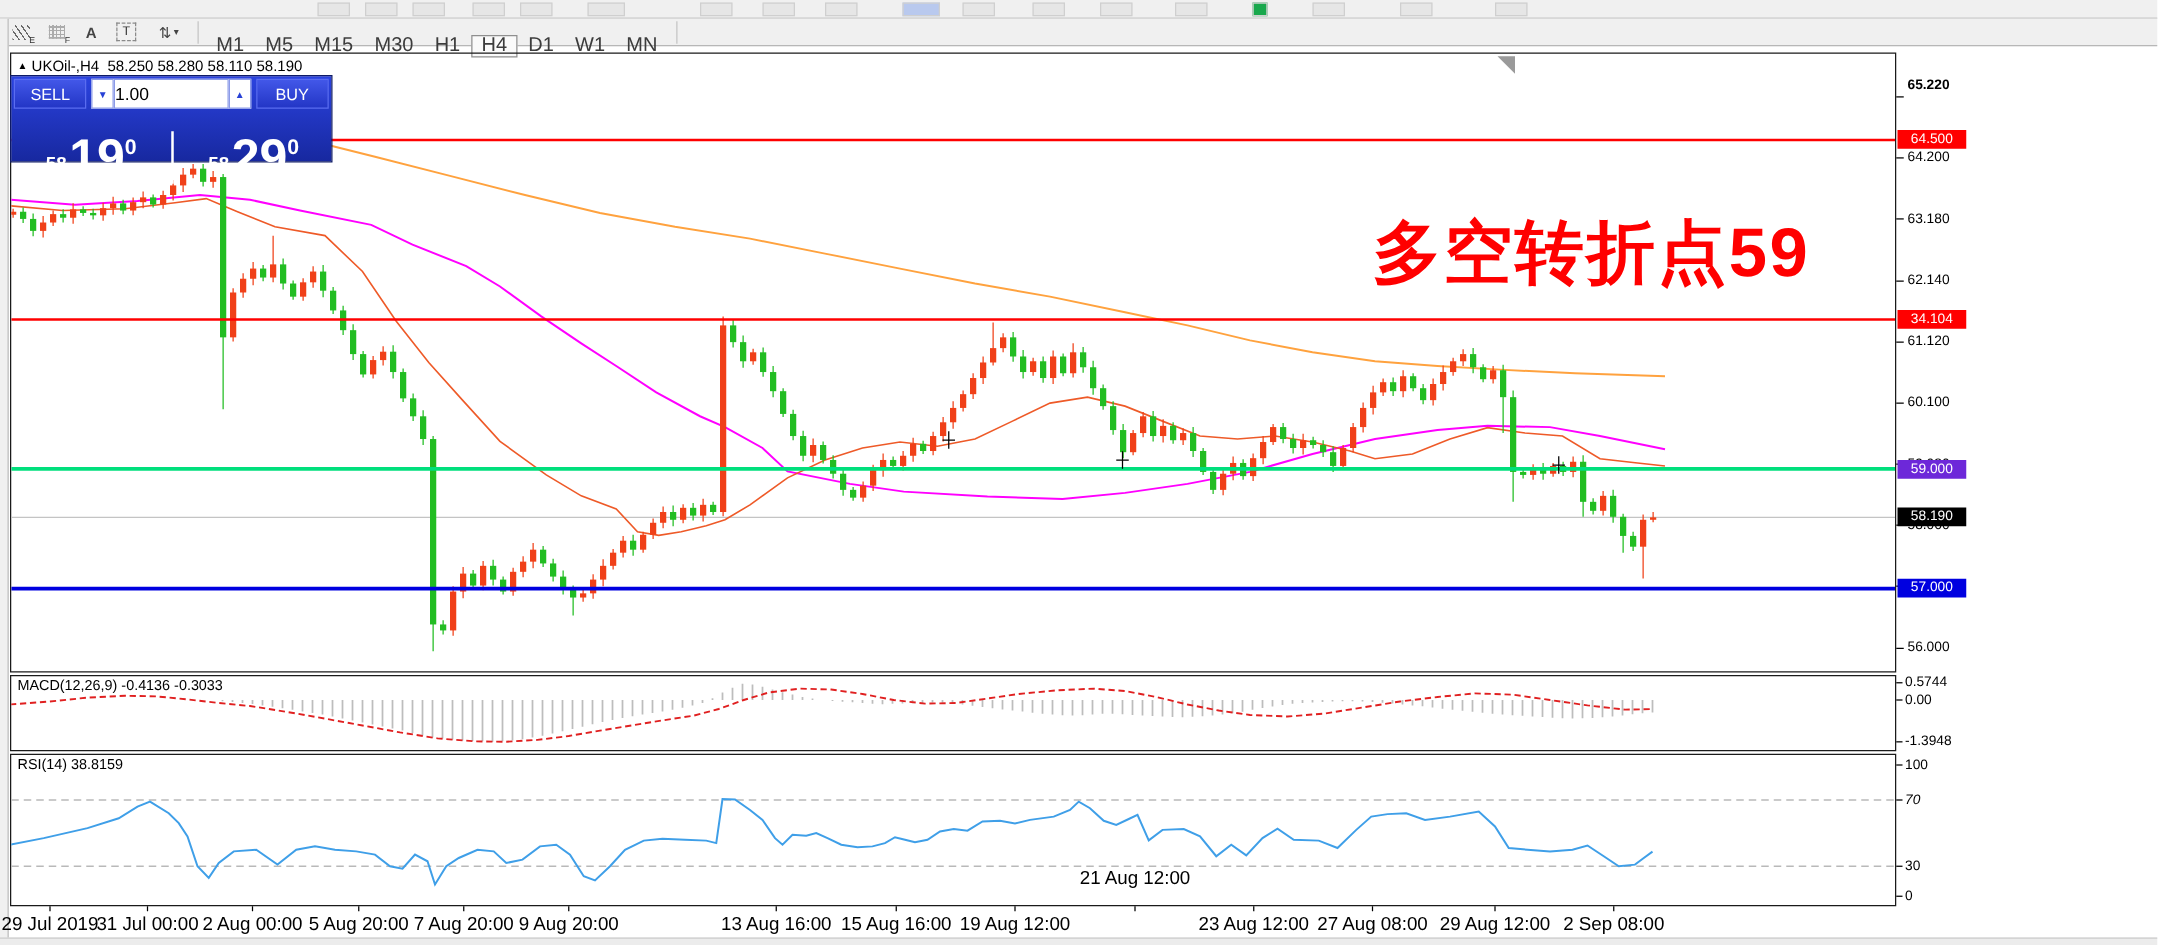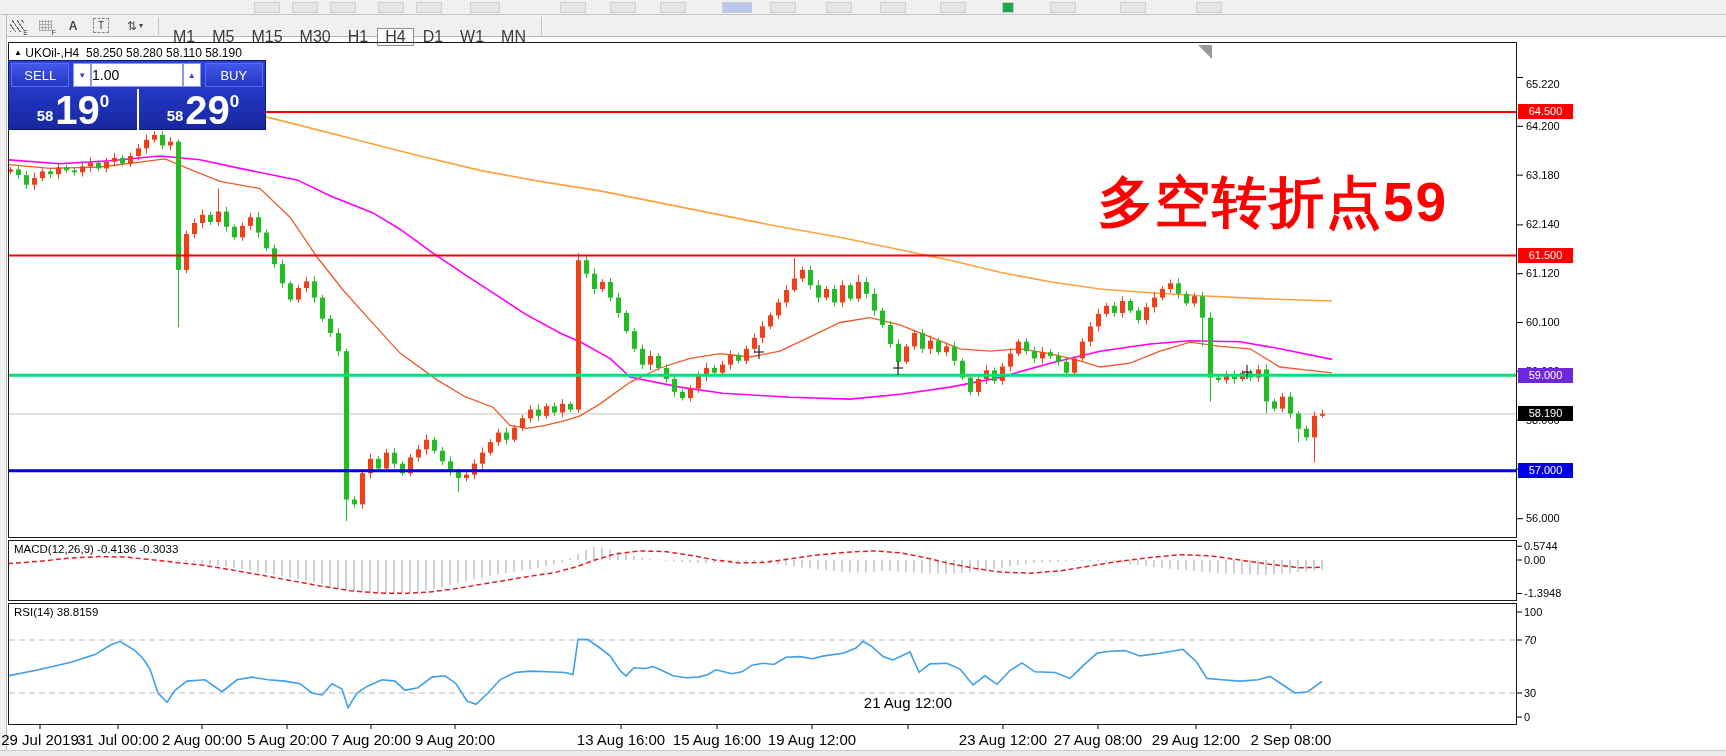--- a/index.html
+++ b/index.html
@@ -52,21 +52,21 @@
   #tp-row1 { position:absolute; left:2px; top:2px; width:252px; height:24px; display:flex; }
   .tp-btn { background:linear-gradient(#4257e8,#2336c6); color:#fff; font-size:13px;
     display:flex; align-items:center; justify-content:center; cursor:pointer;
     border:1px solid #5a6cf0; }
   #sell-btn,#buy-btn { width:60px; }
   .spin { width:18px; background:#fff; border:1px solid #8b9ae8; display:flex;
     align-items:center; justify-content:center; font-size:8px; color:#2741d6; cursor:pointer; }
   #vol-input { width:92px; background:#fff; border:1px solid #8b9ae8; font-size:14px;
     padding-right:4px; color:#000; font-family:"Liberation Sans",sans-serif; }
   #buy-btn { margin-left:4px; }
-  #tp-row2 { position:absolute; left:0; top:28px; width:258px; height:42px; display:flex; }
+  #tp-row2 { position:absolute; left:0; top:44px; width:258px; height:42px; display:flex; }
   .tp-quote { flex:1; display:flex; align-items:center; justify-content:center; color:#fff; }
   .tp-quote.l { border-right:2px solid #fff; }
   .q-small { font-size:15px; font-weight:bold; margin-right:2px; margin-top:10px; }
   .q-big { font-size:40px; font-weight:bold; line-height:38px; }
   .q-sup { font-size:17px; font-weight:bold; margin-bottom:16px; }
 </style>
 </head>
 <body>
 
 <div id="top-strip" class="abs">
@@ -701,32 +701,32 @@
 </div>
 
 <div id="annotation" class="abs">多空转折点59</div>
 
 <div id="macd-label" class="abs ind-label">MACD(12,26,9) -0.4136 -0.3033</div>
 <div id="rsi-label" class="abs ind-label">RSI(14) 38.8159</div>
 
 <div id="price-axis"></div>
 <div id="date-axis"></div>
 
-<div class="abs axis-lbl" style="left: 1526px; top: 78px;">65.220</div>
+<div class="abs axis-lbl" style="left: 1526px; top: 62px; font-weight: bold;">65.220</div>
 <div class="abs axis-lbl" style="left: 1526px; top: 119.83px;">64.200</div>
 <div class="abs axis-lbl" style="left: 1526px; top: 168.637px;">63.180</div>
 <div class="abs axis-lbl" style="left: 1526px; top: 218.401px;">62.140</div>
 <div class="abs axis-lbl" style="left: 1526px; top: 267.208px;">61.120</div>
 <div class="abs axis-lbl" style="left: 1526px; top: 316.015px;">60.100</div>
 <div class="abs axis-lbl" style="left: 1526px; top: 364.822px;">59.080</div>
 <div class="abs axis-lbl" style="left: 1526px; top: 413.629px;">58.060</div>
 <div class="abs axis-lbl" style="left: 1526px; top: 462.436px;">57.040</div>
 <div class="abs axis-lbl" style="left: 1526px; top: 512.2px;">56.000</div>
 <div class="abs axis-tag" style="left: 1518px; top: 104.475px; background: rgb(255, 0, 0);">64.500</div>
-<div class="abs axis-tag" style="left: 1518px; top: 248.025px; background: rgb(255, 0, 0);">61.500</div>
+<div class="abs axis-tag" style="left: 1518px; top: 248.025px; background: rgb(255, 0, 0);">34.104</div>
 <div class="abs axis-tag" style="left: 1518px; top: 367.65px; background: #6d28d9;">59.000</div>
 <div class="abs axis-tag" style="left: 1518px; top: 406.409px; background: rgb(0, 0, 0);">58.190</div>
 <div class="abs axis-tag" style="left: 1518px; top: 463.35px; background: rgb(0, 0, 224);">57.000</div>
 <div class="abs axis-lbl" style="left: 1524px; top: 539.714px;">0.5744</div>
 <div class="abs axis-lbl" style="left: 1524px; top: 553.5px;">0.00</div>
 <div class="abs axis-lbl" style="left: 1524px; top: 586.975px;">-1.3948</div>
 <div class="abs axis-lbl" style="left: 1524px; top: 605.5px;">100</div>
 <div class="abs axis-lbl" style="left: 1524px; top: 633.5px; font-style: italic;">70</div>
 <div class="abs axis-lbl" style="left: 1524px; top: 686.5px;">30</div>
 <div class="abs axis-lbl" style="left: 1524px; top: 710.5px;">0</div>

